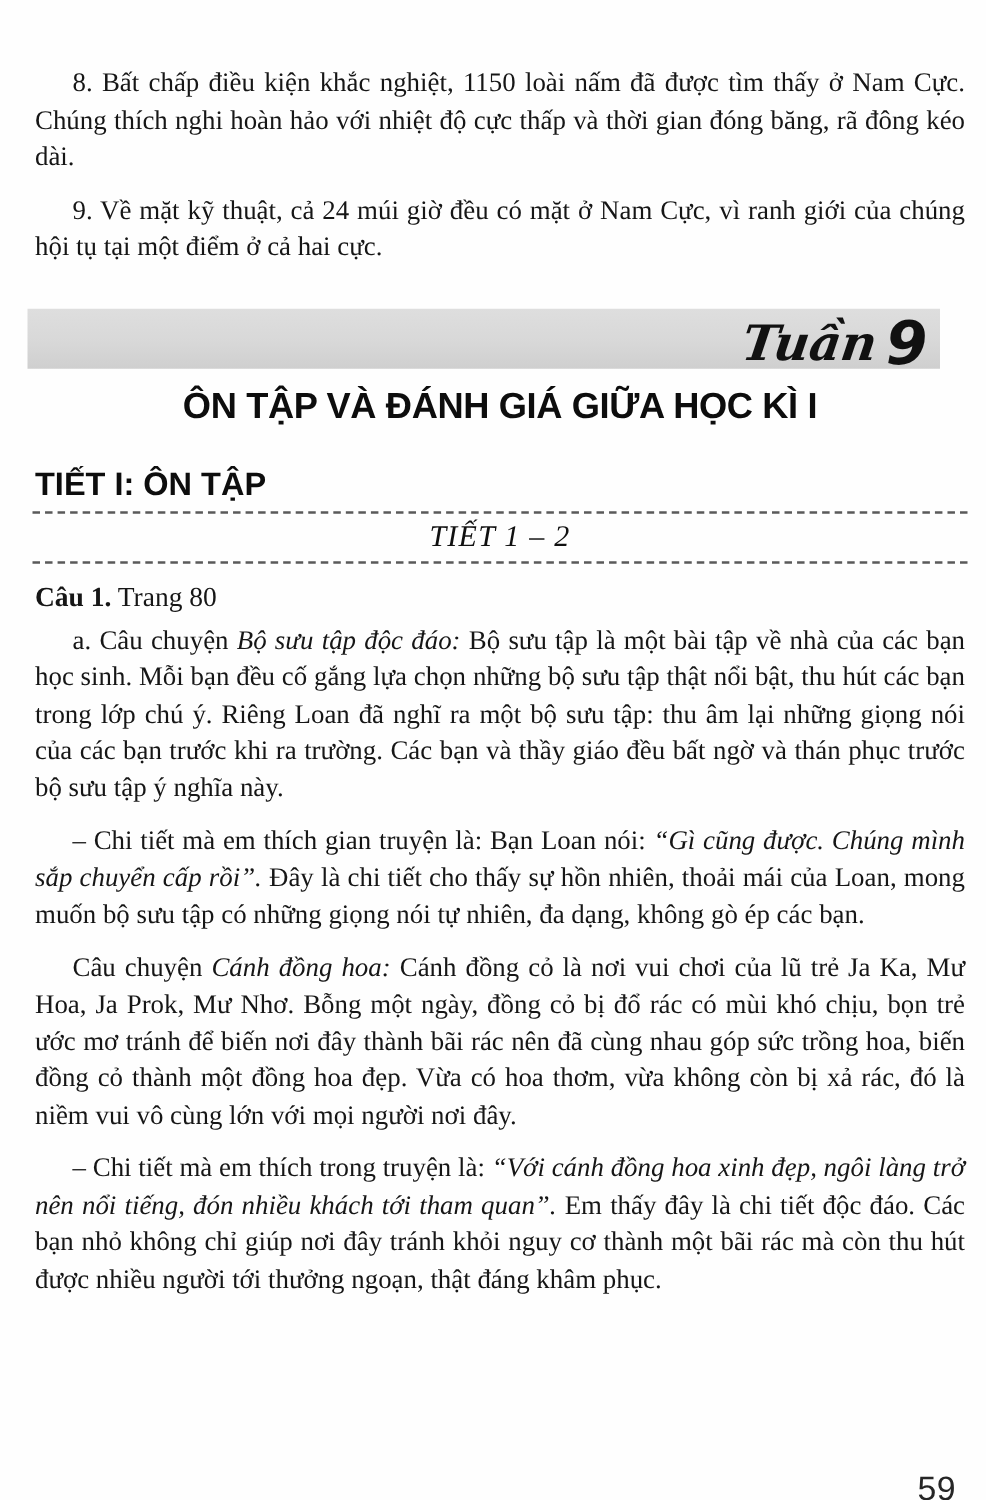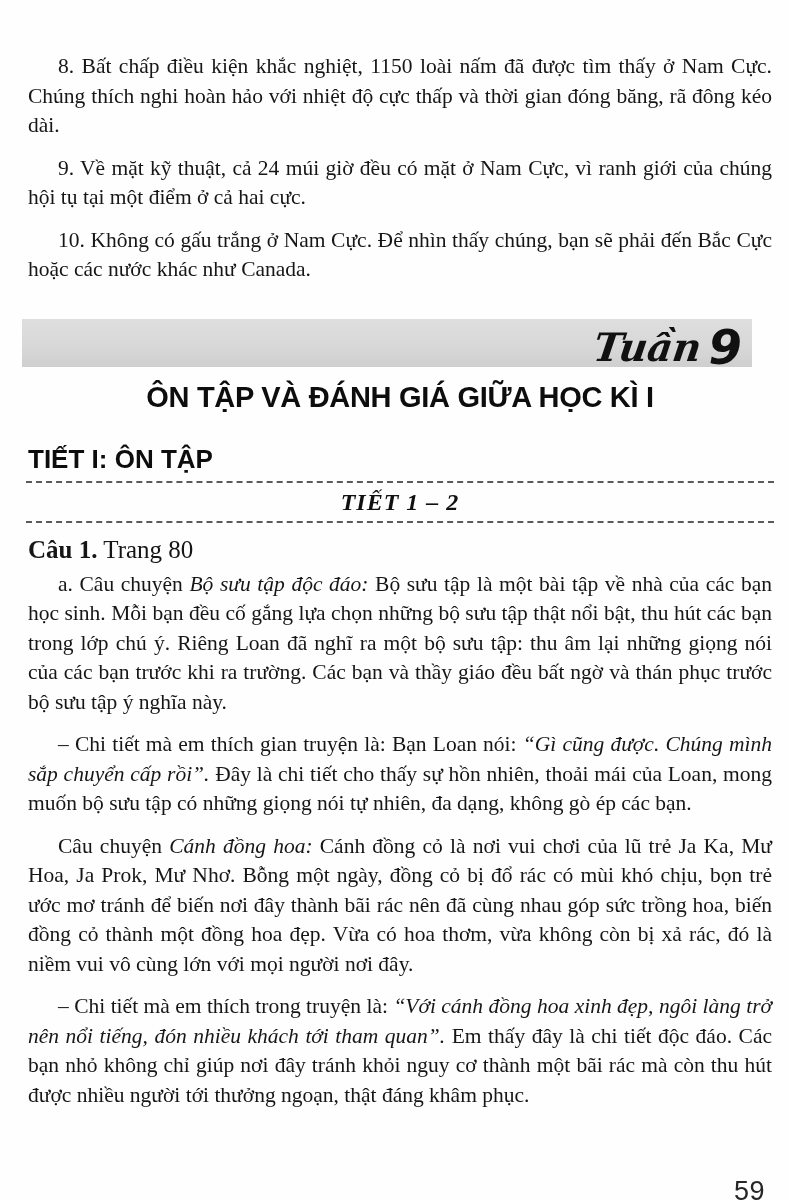--- a/index.html
+++ b/index.html
@@ -79,29 +79,29 @@
   .rule{
     border-top:2px dashed #5a5a5a;
     height:0;
     margin:0 -2px;
   }
   h3.lesson-heading{
     margin:5px 0;
     text-align:center;
     font-family:"Liberation Serif", serif;
     font-style:italic;
-    font-weight:bold;
+    font-weight:normal;
     font-size:24px;
     line-height:28px;
     letter-spacing:1px;
     color:#101010;
   }
   p.question{
     margin:13px 0 7px 0;
-    font-size:25px;
+    font-size:22px;
     line-height:27px;
   }
   p.question .q-label{font-weight:bold;}
 
   .page-number{
     position:absolute;
     top:1176px;
     right:24px;
     font-family:"Liberation Sans", sans-serif;
     font-size:27px;
@@ -110,21 +110,20 @@
   }
 </style>
 </head>
 <body>
 
 <div class="page">
   <div class="content">
 
     <p class="body">8. Bất chấp điều kiện khắc nghiệt, 1150 loài nấm đã được tìm thấy ở Nam Cực. Chúng thích nghi hoàn hảo với nhiệt độ cực thấp và thời gian đóng băng, rã đông kéo dài.</p>
     <p class="body">9. Về mặt kỹ thuật, cả 24 múi giờ đều có mặt ở Nam Cực, vì ranh giới của chúng hội tụ tại một điểm ở cả hai cực.</p>
-    <p class="body">10. Không có gấu trắng ở Nam Cực. Để nhìn thấy chúng, bạn sẽ phải đến Bắc Cực hoặc các nước khác như Canada.</p>
 
     <div class="week-bar">
       <span class="week-label">Tuần</span>
       <span class="week-num">9</span>
     </div>
 
     <h1 class="section-title">ÔN TẬP VÀ ĐÁNH GIÁ GIỮA HỌC KÌ I</h1>
 
     <h2 class="part-heading">TIẾT I: ÔN TẬP</h2>
 

